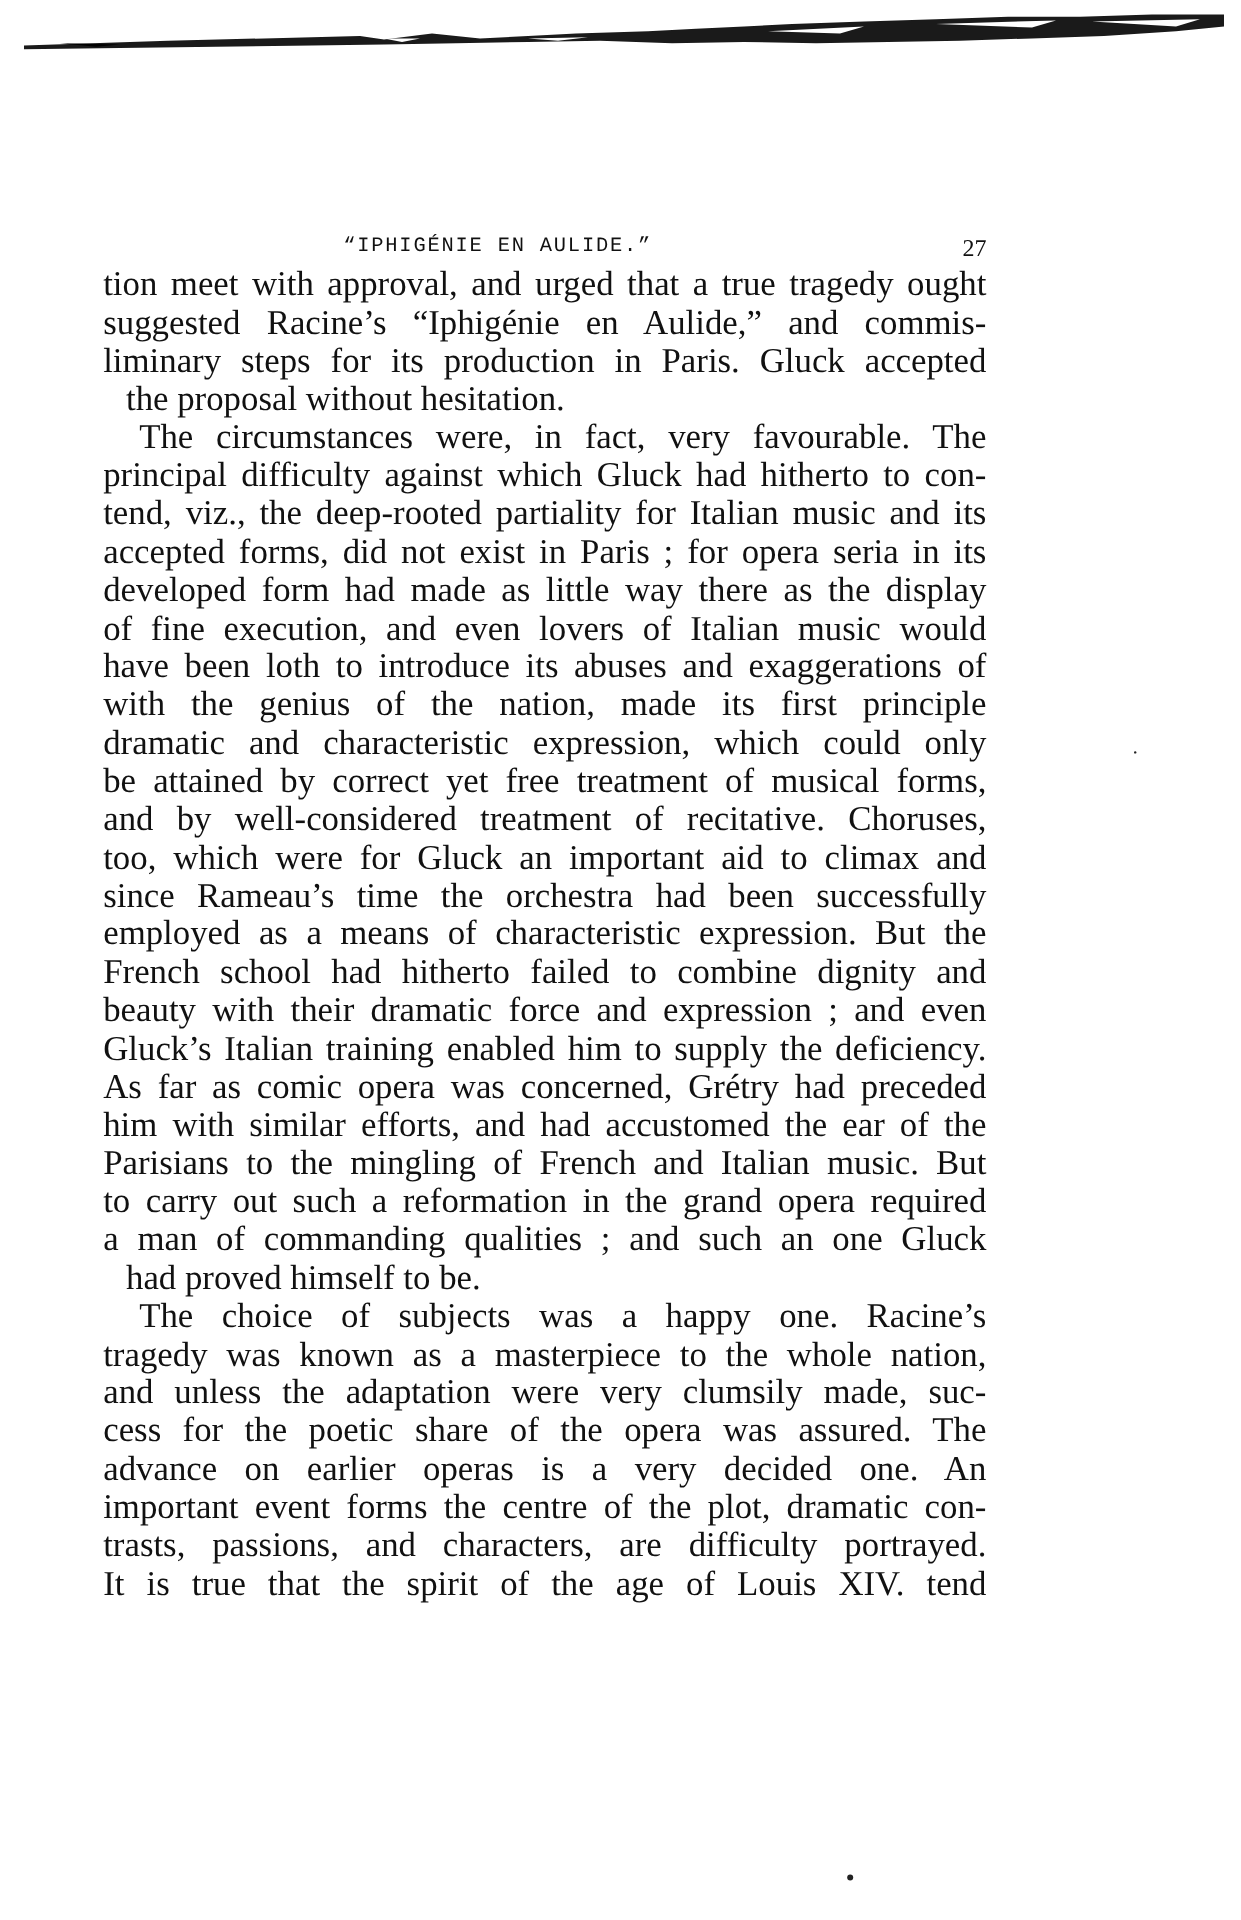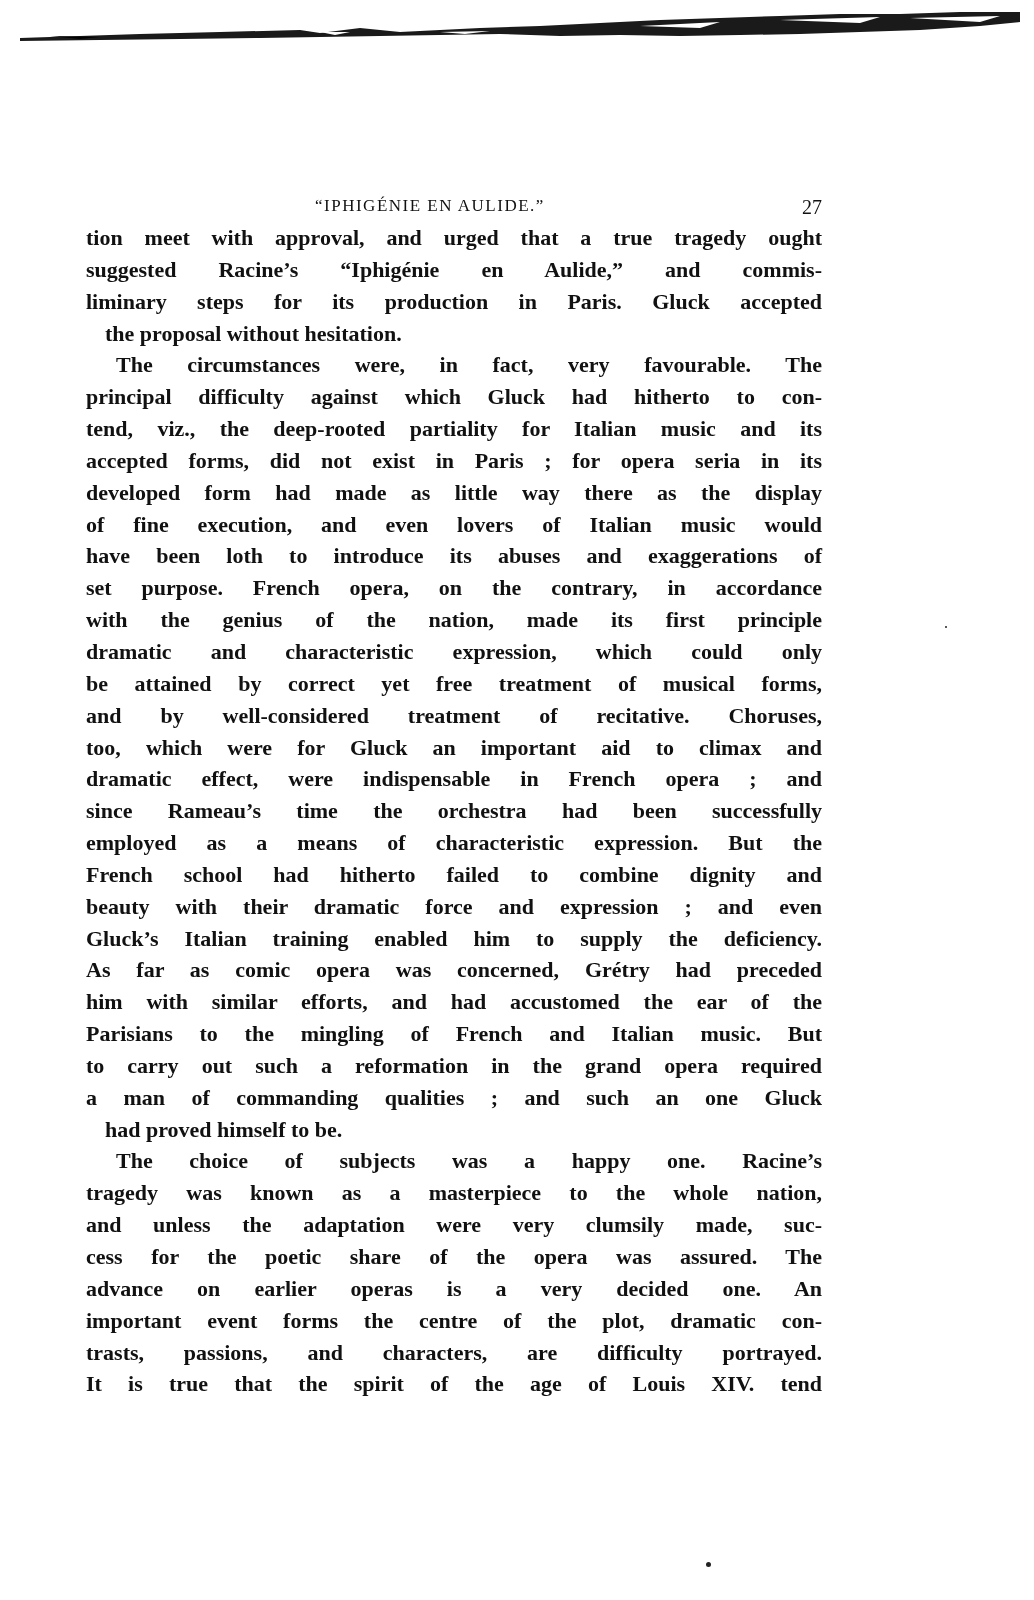--- a/index.html
+++ b/index.html
@@ -26,45 +26,43 @@
     position: absolute;
     top: 196px;
     left: 86px;
     width: 736px;
     height: 30px;
   }
   .running-title {
     position: absolute;
     left: 200px;
     top: 0;
-    font-family: Liberation Serif, serif;
+    font-family: Liberation Mono, monospace;
     font-size: 17px;
     letter-spacing: 1.5px;
     font-variant: small-caps;
     color: #111;
-    margin-left: 29px;
   }
   .page-number {
     position: absolute;
     right: 0;
     top: 0;
     font-family: "Liberation Serif", serif;
     font-size: 20px;
     color: #111;
   }
   .body-text {
     position: absolute;
     top: 222px;
     left: 86px;
     width: 736px;
     font-family: "Liberation Serif", "DejaVu Serif", serif;
-    font-size: 22px;
+    font-size: 29px;
     line-height: 31.85px;
     color: #111;
-    font-weight: bold;
   }
   .line {
     display: block;
     white-space: nowrap;
     text-align: justify;
     text-align-last: justify;
     height: 31.85px;
   }
   .line.last {
     text-align-last: left;
@@ -107,27 +105,25 @@
     <span class="line last">the proposal without hesitation.</span>
   </div>
   <div>
     <span class="line indent">The circumstances were, in fact, very favourable.  The</span>
     <span class="line">principal difficulty against which Gluck had hitherto to con-</span>
     <span class="line">tend, viz., the deep-rooted partiality for Italian music and its</span>
     <span class="line">accepted forms, did not exist in Paris ; for opera seria in its</span>
     <span class="line">developed form had made as little way there as the display</span>
     <span class="line">of fine execution, and even lovers of Italian music would</span>
     <span class="line">have been loth to introduce its abuses and exaggerations of</span>
-    <span class="line">set purpose.  French opera, on the contrary, in accordance</span>
     <span class="line">with the genius of the nation, made its first principle</span>
     <span class="line">dramatic and characteristic expression, which could only</span>
     <span class="line">be attained by correct yet free treatment of musical forms,</span>
     <span class="line">and by well-considered treatment of recitative.  Choruses,</span>
     <span class="line">too, which were for Gluck an important aid to climax and</span>
-    <span class="line">dramatic effect, were indispensable in French opera ; and</span>
     <span class="line">since Rameau’s time the orchestra had been successfully</span>
     <span class="line">employed as a means of characteristic expression.  But the</span>
     <span class="line">French school had hitherto failed to combine dignity and</span>
     <span class="line">beauty with their dramatic force and expression ; and even</span>
     <span class="line">Gluck’s Italian training enabled him to supply the deficiency.</span>
     <span class="line">As far as comic opera was concerned, Grétry had preceded</span>
     <span class="line">him with similar efforts, and had accustomed the ear of the</span>
     <span class="line">Parisians to the mingling of French and Italian music.  But</span>
     <span class="line">to carry out such a reformation in the grand opera required</span>
     <span class="line">a man of commanding qualities ; and such an one Gluck</span>

